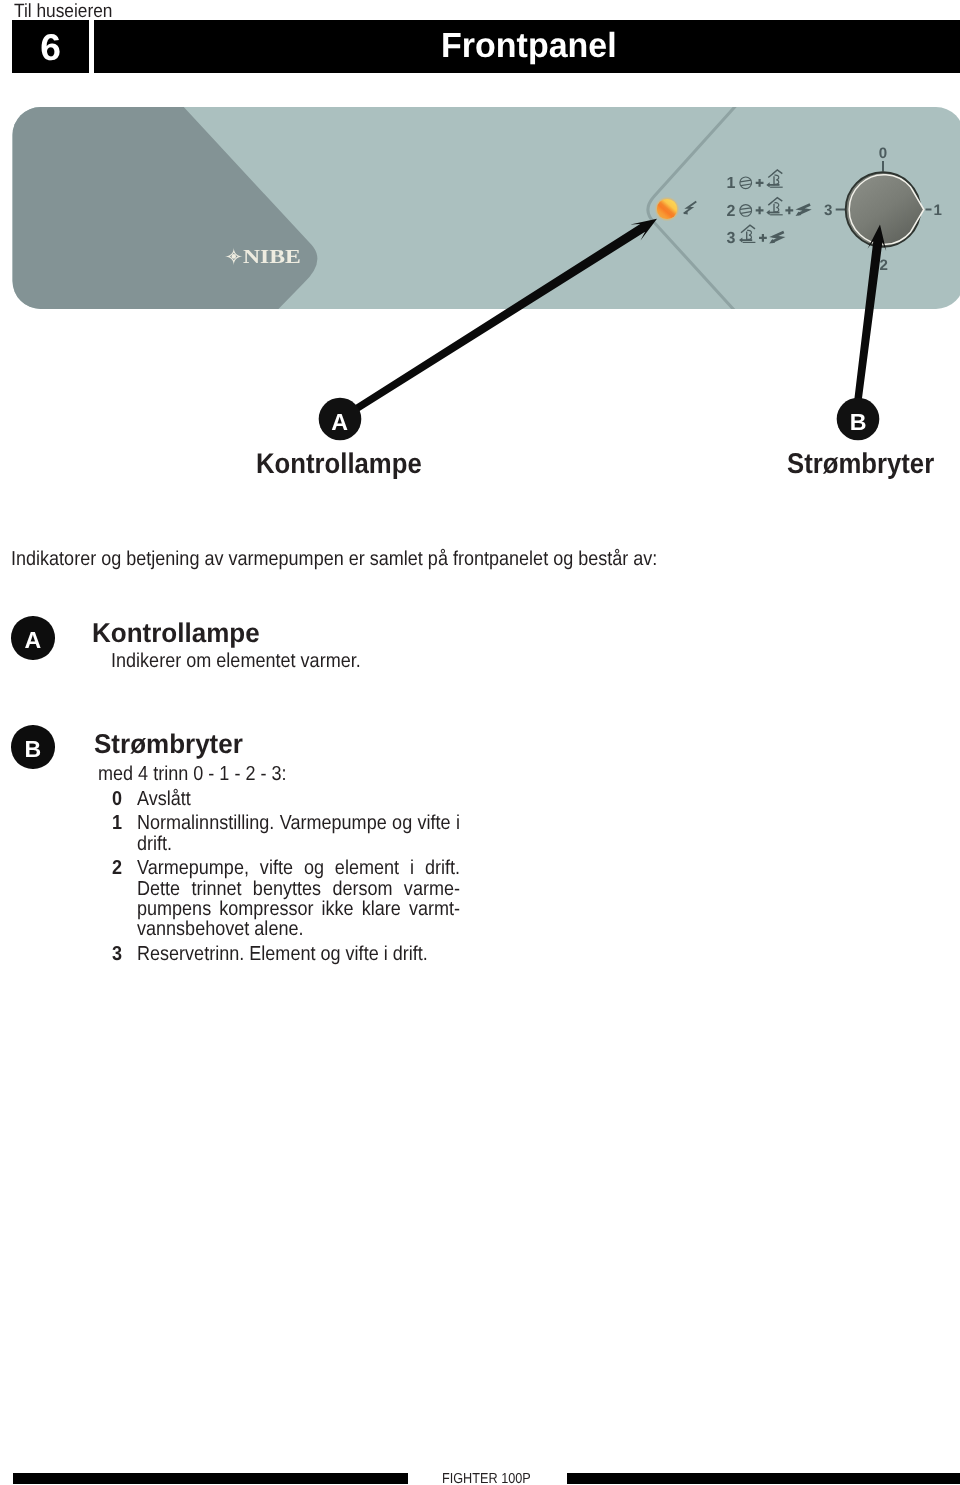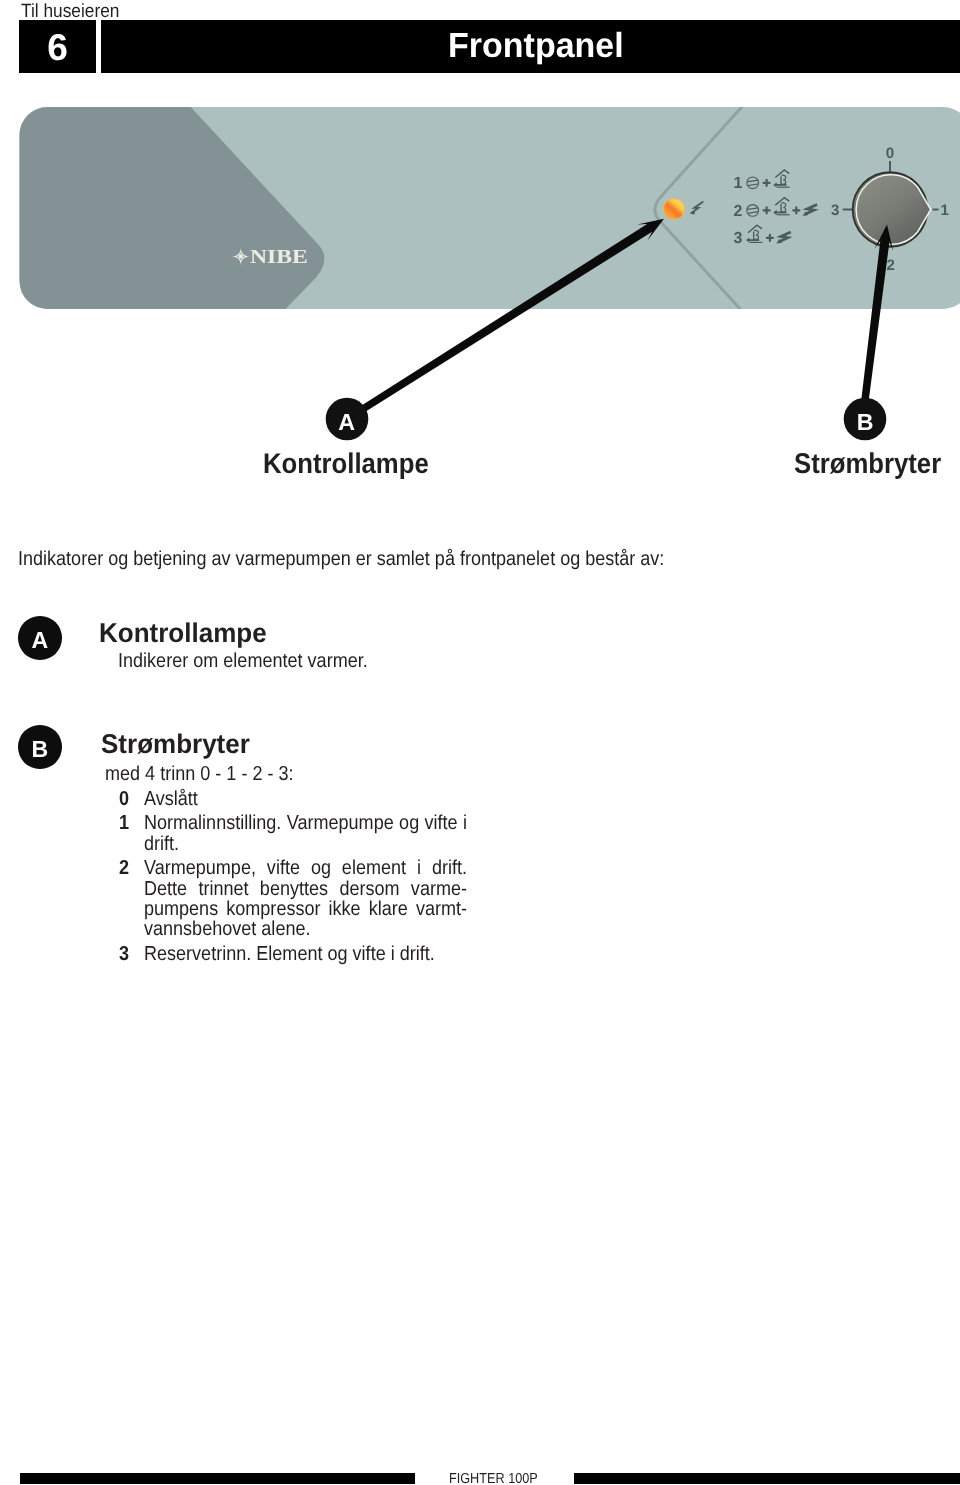--- a/index.html
+++ b/index.html
@@ -1,19 +1,19 @@
 <!DOCTYPE html>
 <html><head>
 <meta charset="utf-8">
 <style>
   html,body{margin:0;padding:0;}
   body{width:960px;height:1485px;background:#ffffff;
        -webkit-font-smoothing:antialiased;text-rendering:geometricPrecision;
        font-family:"Liberation Sans",sans-serif;position:relative;overflow:hidden;}
-  .page{position:absolute;left:16px;top:0;width:796px;height:1485px;will-change:transform;}
+  .page{position:absolute;left:9px;top:0;width:796px;height:1485px;will-change:transform;}
 
   
   .eyebrow{position:absolute;left:4.6px;top:1.7px;font-size:19.1px;color:#231f20;
            line-height:19.1px;white-space:nowrap;
            transform:scaleX(0.907);transform-origin:0 0;}
   .chapbox{position:absolute;left:3.4px;top:20.2px;width:76.2px;height:52.5px;background:#000;}
   .chapnum{position:absolute;left:0;top:0.6px;width:76.2px;height:52.5px;color:#fff;
            font-size:37.2px;font-weight:bold;line-height:52.5px;text-align:center;}
   .titlebar{position:absolute;left:85.1px;top:20.2px;width:869px;height:52.5px;background:#000;}
   .titletext{position:absolute;left:0;top:0;width:869px;height:52.5px;color:#fff;

